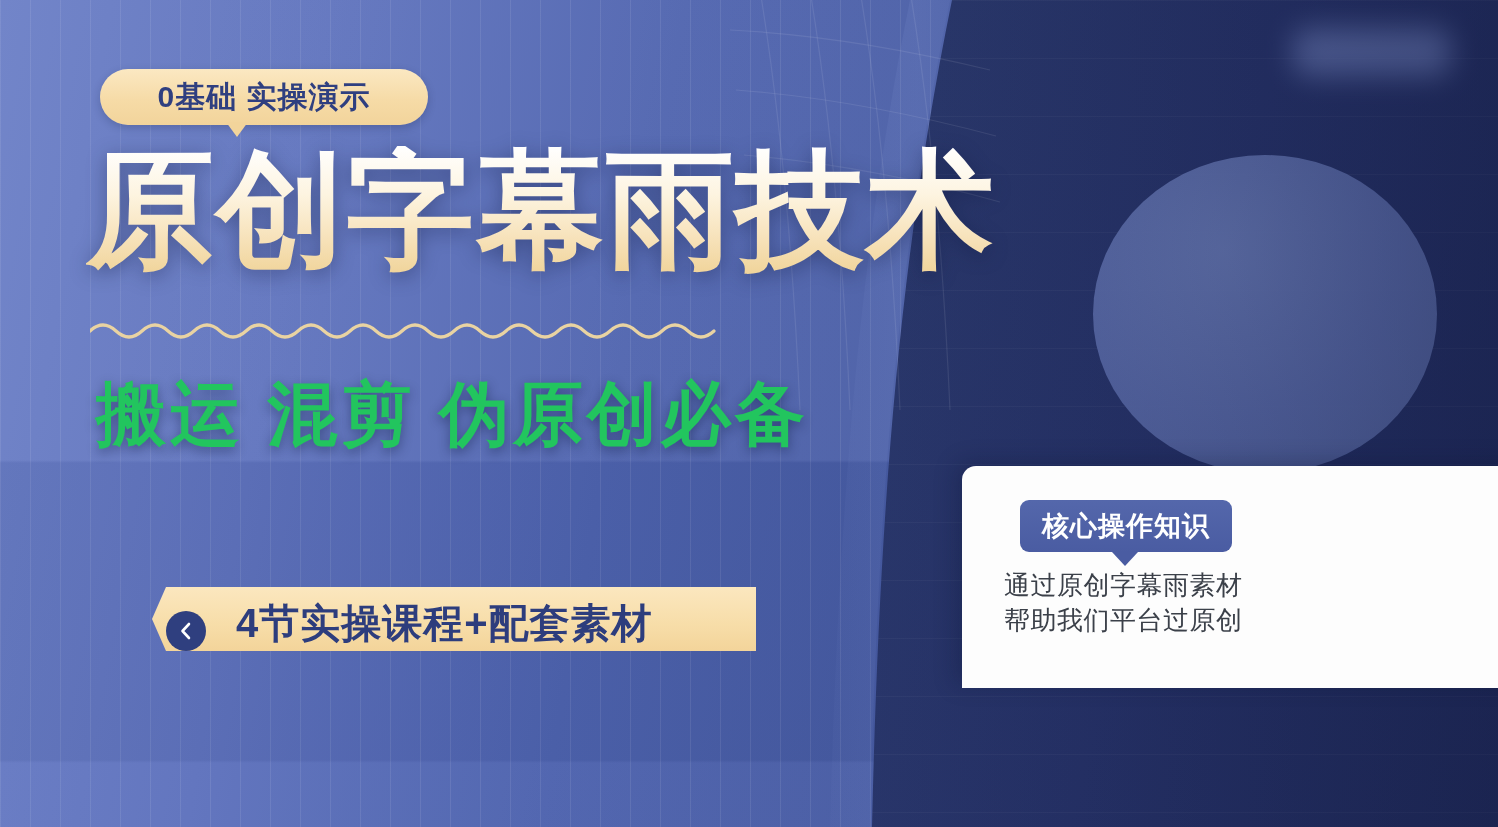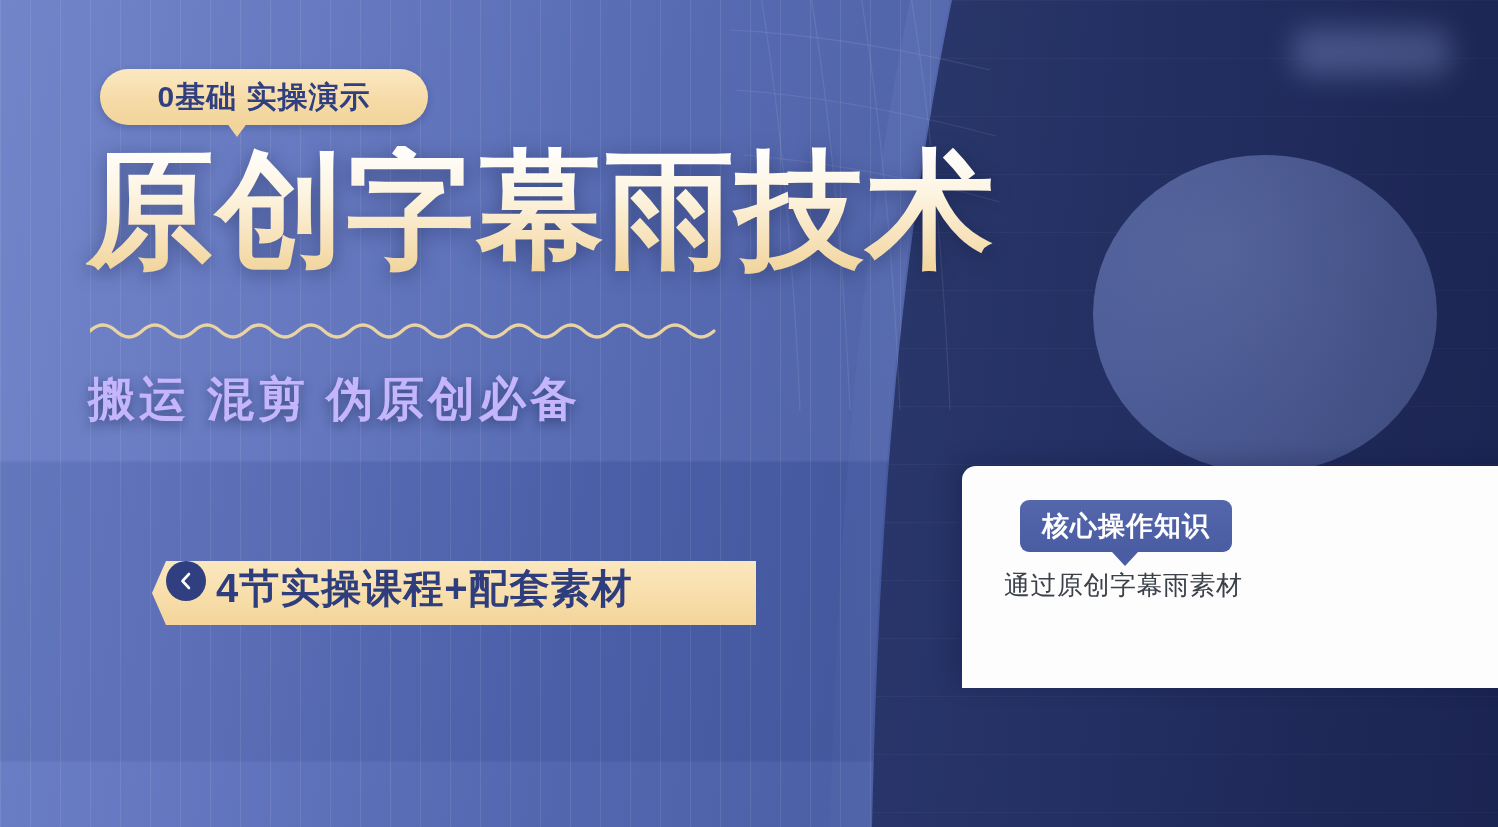--- a/index.html
+++ b/index.html
@@ -151,40 +151,41 @@
     -webkit-text-fill-color: transparent;
     filter: drop-shadow(0 4px 10px rgba(15,25,65,0.40));
   }
 
   
   .wave { position: absolute; left: 90px; top: 318px; width: 630px; height: 26px; }
 
   
   .subtitle {
     position: absolute;
-    left: 88px; top: 368px;
-    font-size: 47px;
+    left: 96px; top: 368px;
+    font-size: 70px;
     font-weight: 800;
     letter-spacing: 4px;
-    color: #c4b5fd;
+    color: #22c55e;
     white-space: nowrap;
     text-shadow: 0 4px 12px rgba(12,22,60,0.45);
   }
 
   
   .cta {
     position: absolute;
-    left: 152px; top: 561px;
+    left: 152px; top: 587px;
     width: 604px; height: 64px;
     background: linear-gradient(180deg, #fbe7bf 0%, #f7dda8 60%, #f3d49a 100%);
-    display: flex; align-items: flex-start;
+    display: flex; align-items: flex-end;
     padding-left: 14px;
     box-shadow: 0 4px 12px rgba(18,28,68,0.25);
     -webkit-clip-path: polygon(14px 0, 100% 0, 100% 100%, 14px 100%, 0 50%);
     clip-path: polygon(14px 0, 100% 0, 100% 100%, 14px 100%, 0 50%);
+    gap: 20px;
   }
   .cta-icon {
     width: 40px; height: 40px; flex: 0 0 40px;
     border-radius: 50%;
     background: #2f3f7f;
     display: flex; align-items: center; justify-content: center;
     margin-right: 10px;
   }
   .cta-text {
     font-size: 40px; font-weight: 800; letter-spacing: 1px;
@@ -290,16 +291,17 @@
   </div>
 
   <div class="card"></div>
   <div class="card-wrap">
     <div class="card-label" style="left: 1020px; top: 500px;">
       <span class="card-label-text">核心操作知识</span>
     </div>
     <div class="card-label-tail" style="left: 1112px; top: 552px;"></div>
     <div class="card-lines">
       <div class="card-line">通过原创字幕雨素材</div>
+      <div class="card-line">帮助我们平台过原创</div>
     </div>
   </div>
 
 </div>
 
 </body></html>

